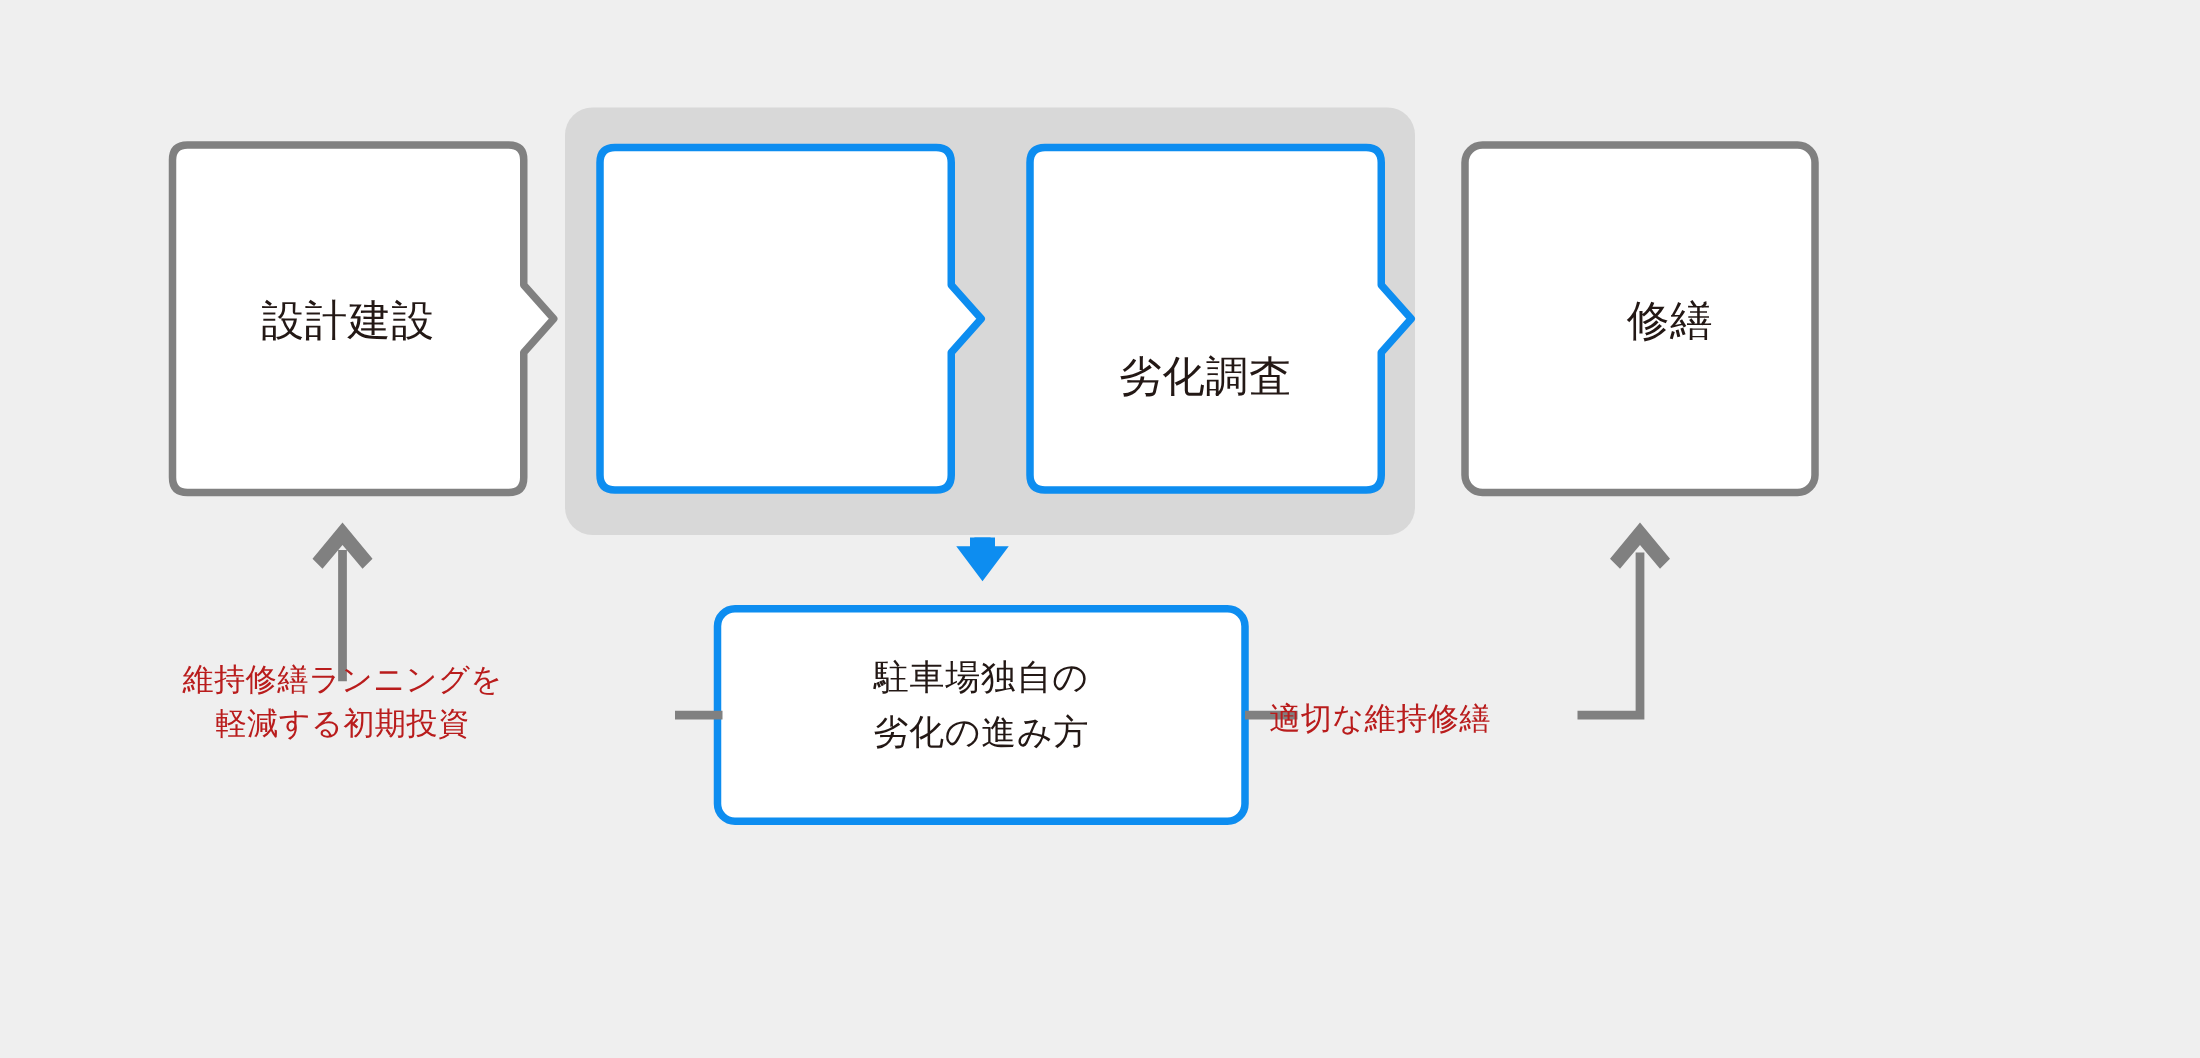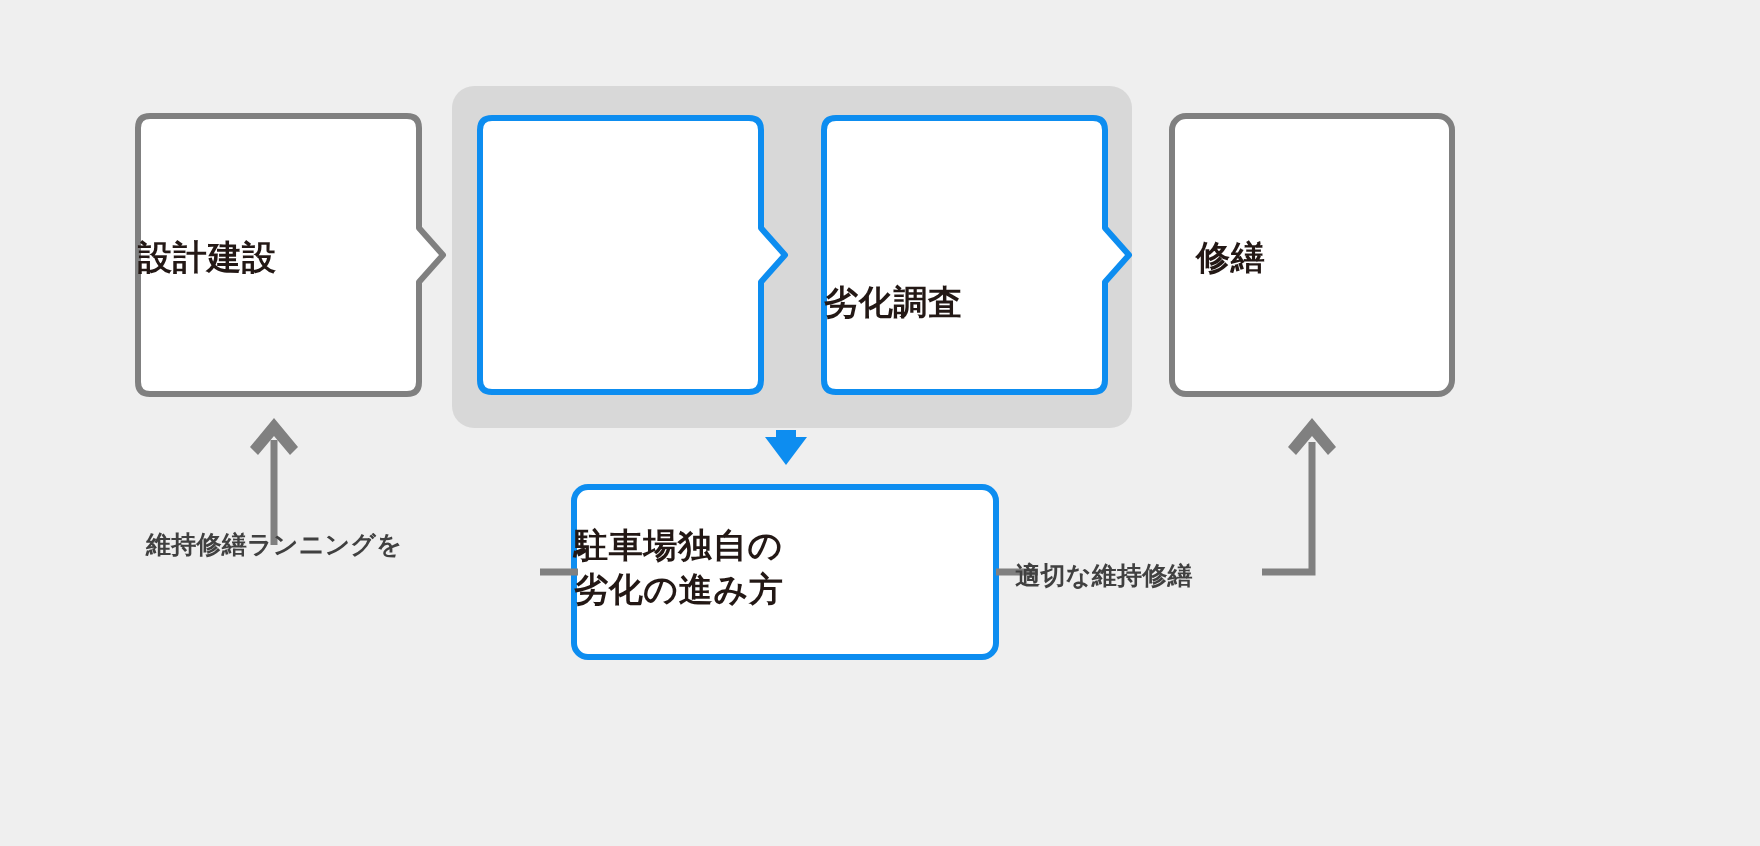--- a/index.html
+++ b/index.html
@@ -13,34 +13,34 @@
     position: relative;
     width: 1760px; height: 846px;
     background: #efefef;
   }
   #svg-layer {
     position: absolute; left: 0; top: 0;
     width: 1760px; height: 846px;
   }
   .node-label {
     position: absolute;
-    text-align: left;
-    font-weight: bold;
+    text-align: center;
+    font-weight: normal;
     color: #231815;
     white-space: pre;
     line-height: 1.28;
     letter-spacing: 0.02em;
   }
   .stage-label { font-size: 34px; }
-  .bottom-label { font-size: 34px; }
+  .bottom-label { font-size: 28px; }
   .side-note {
     position: absolute;
     text-align: center;
-    color: #404040;
-    font-weight: bold;
+    color: #b91c1c;
+    font-weight: normal;
     font-size: 25px;
     line-height: 1.38;
     white-space: pre-line;
     letter-spacing: 0.01em;
   }
   .side-note.right { font-size: 25px; }
 </style>
 </head>
 <body>
 
@@ -115,16 +115,17 @@
 
 
   <div class="node-label stage-label" style="left:824px; top:236px; width:281px;margin-top:45px;">劣化調査</div>
 
   <div class="node-label stage-label" style="left:1196px; top:236px; width:280px;">修繕</div>
 
   <div class="node-label bottom-label" style="left:574px; top:524px; width:422px;">駐車場独自の</div>
   <div class="node-label bottom-label" style="left:574px; top:568px; width:422px;">劣化の進み方</div>
 
   <div class="side-note" style="left:124px; top:527px; width:300px;">維持修繕ランニングを</div>
+  <div class="side-note" style="left:124px; top:562px; width:300px;">軽減する初期投資</div>
 
   <div class="side-note right" style="left:994px; top:558px; width:220px;">適切な維持修繕</div>
 
 </div>
 
 </body></html>

